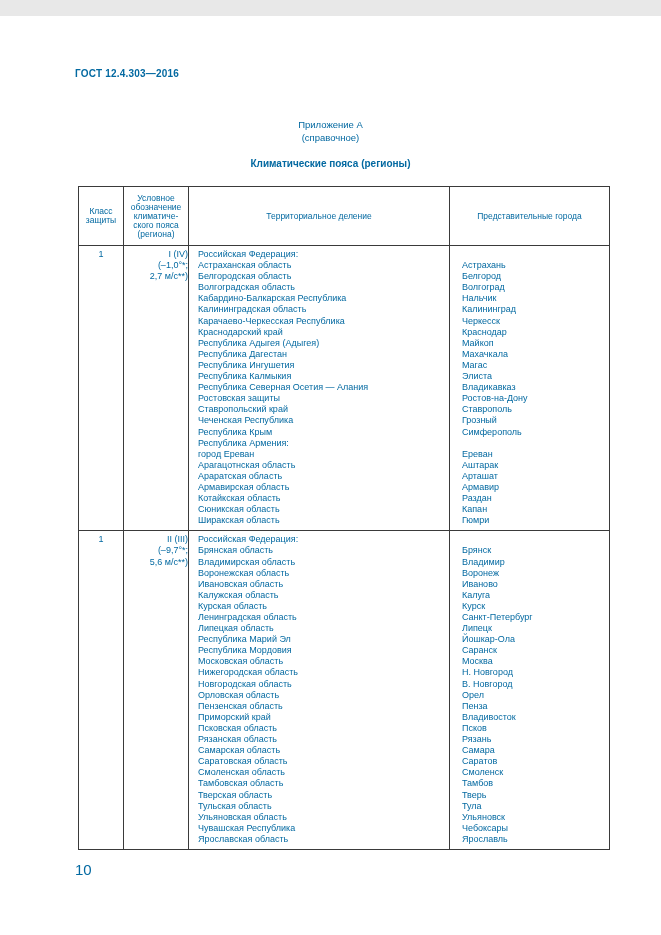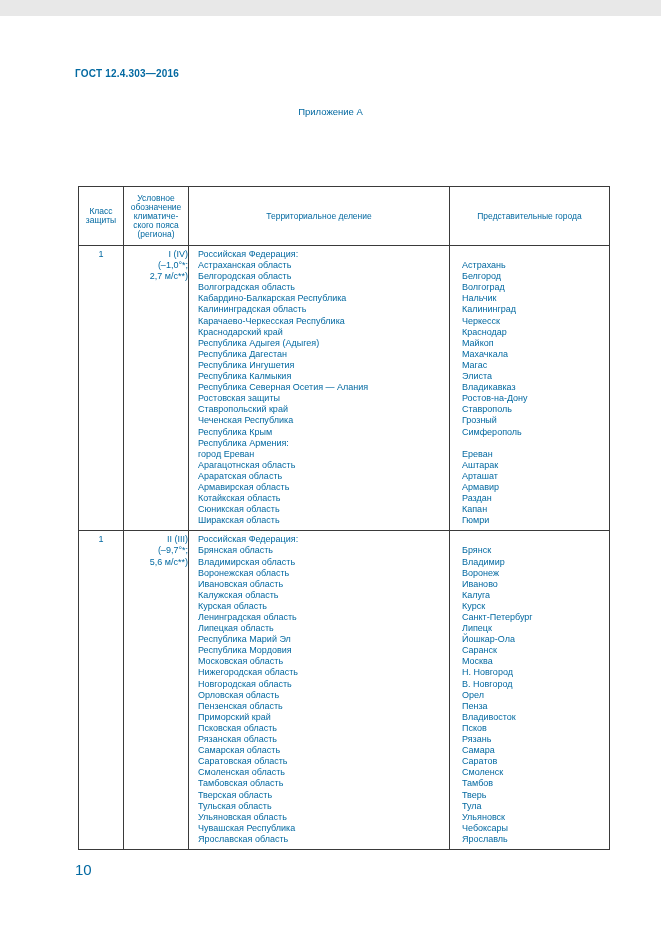--- a/index.html
+++ b/index.html
@@ -10,21 +10,21 @@
     font-family:"Liberation Sans", sans-serif;
     color:#0369a1;
     overflow:hidden;
     margin:16px auto;
   }
   .doc-number {
     position:absolute; left:75px; top:52px;
     font-size:10px; font-weight:bold; letter-spacing:0.2px;
   }
   .appendix {
-    position:absolute; top:89px; left:0; width:100%;
+    position:absolute; top:102px; left:0; width:100%;
     text-align:center; font-size:9.5px; line-height:13px;
   }
   .table-title {
     position:absolute; top:142px; left:0; width:100%;
     text-align:center; font-size:10px; font-weight:bold;
   }
   table.climate-table {
     position:absolute; left:78px; top:170px;
     width:531px;
     border-collapse:collapse; table-layout:fixed;
@@ -54,22 +54,24 @@
 </style>
 </head>
 <body>
 
 <div class="page">
 
   <div class="doc-number">ГОСТ 12.4.303—2016</div>
 
   <div class="appendix">
     <div>Приложение А</div>
+    <div>(справочное)</div>
   </div>
 
+  <div class="table-title">Климатические пояса (регионы)</div>
 
   <table class="climate-table">
     <colgroup>
       <col style="width:45px">
       <col style="width:65px">
       <col style="width:261px">
       <col style="width:160px">
     </colgroup>
     <thead>
       <tr>

